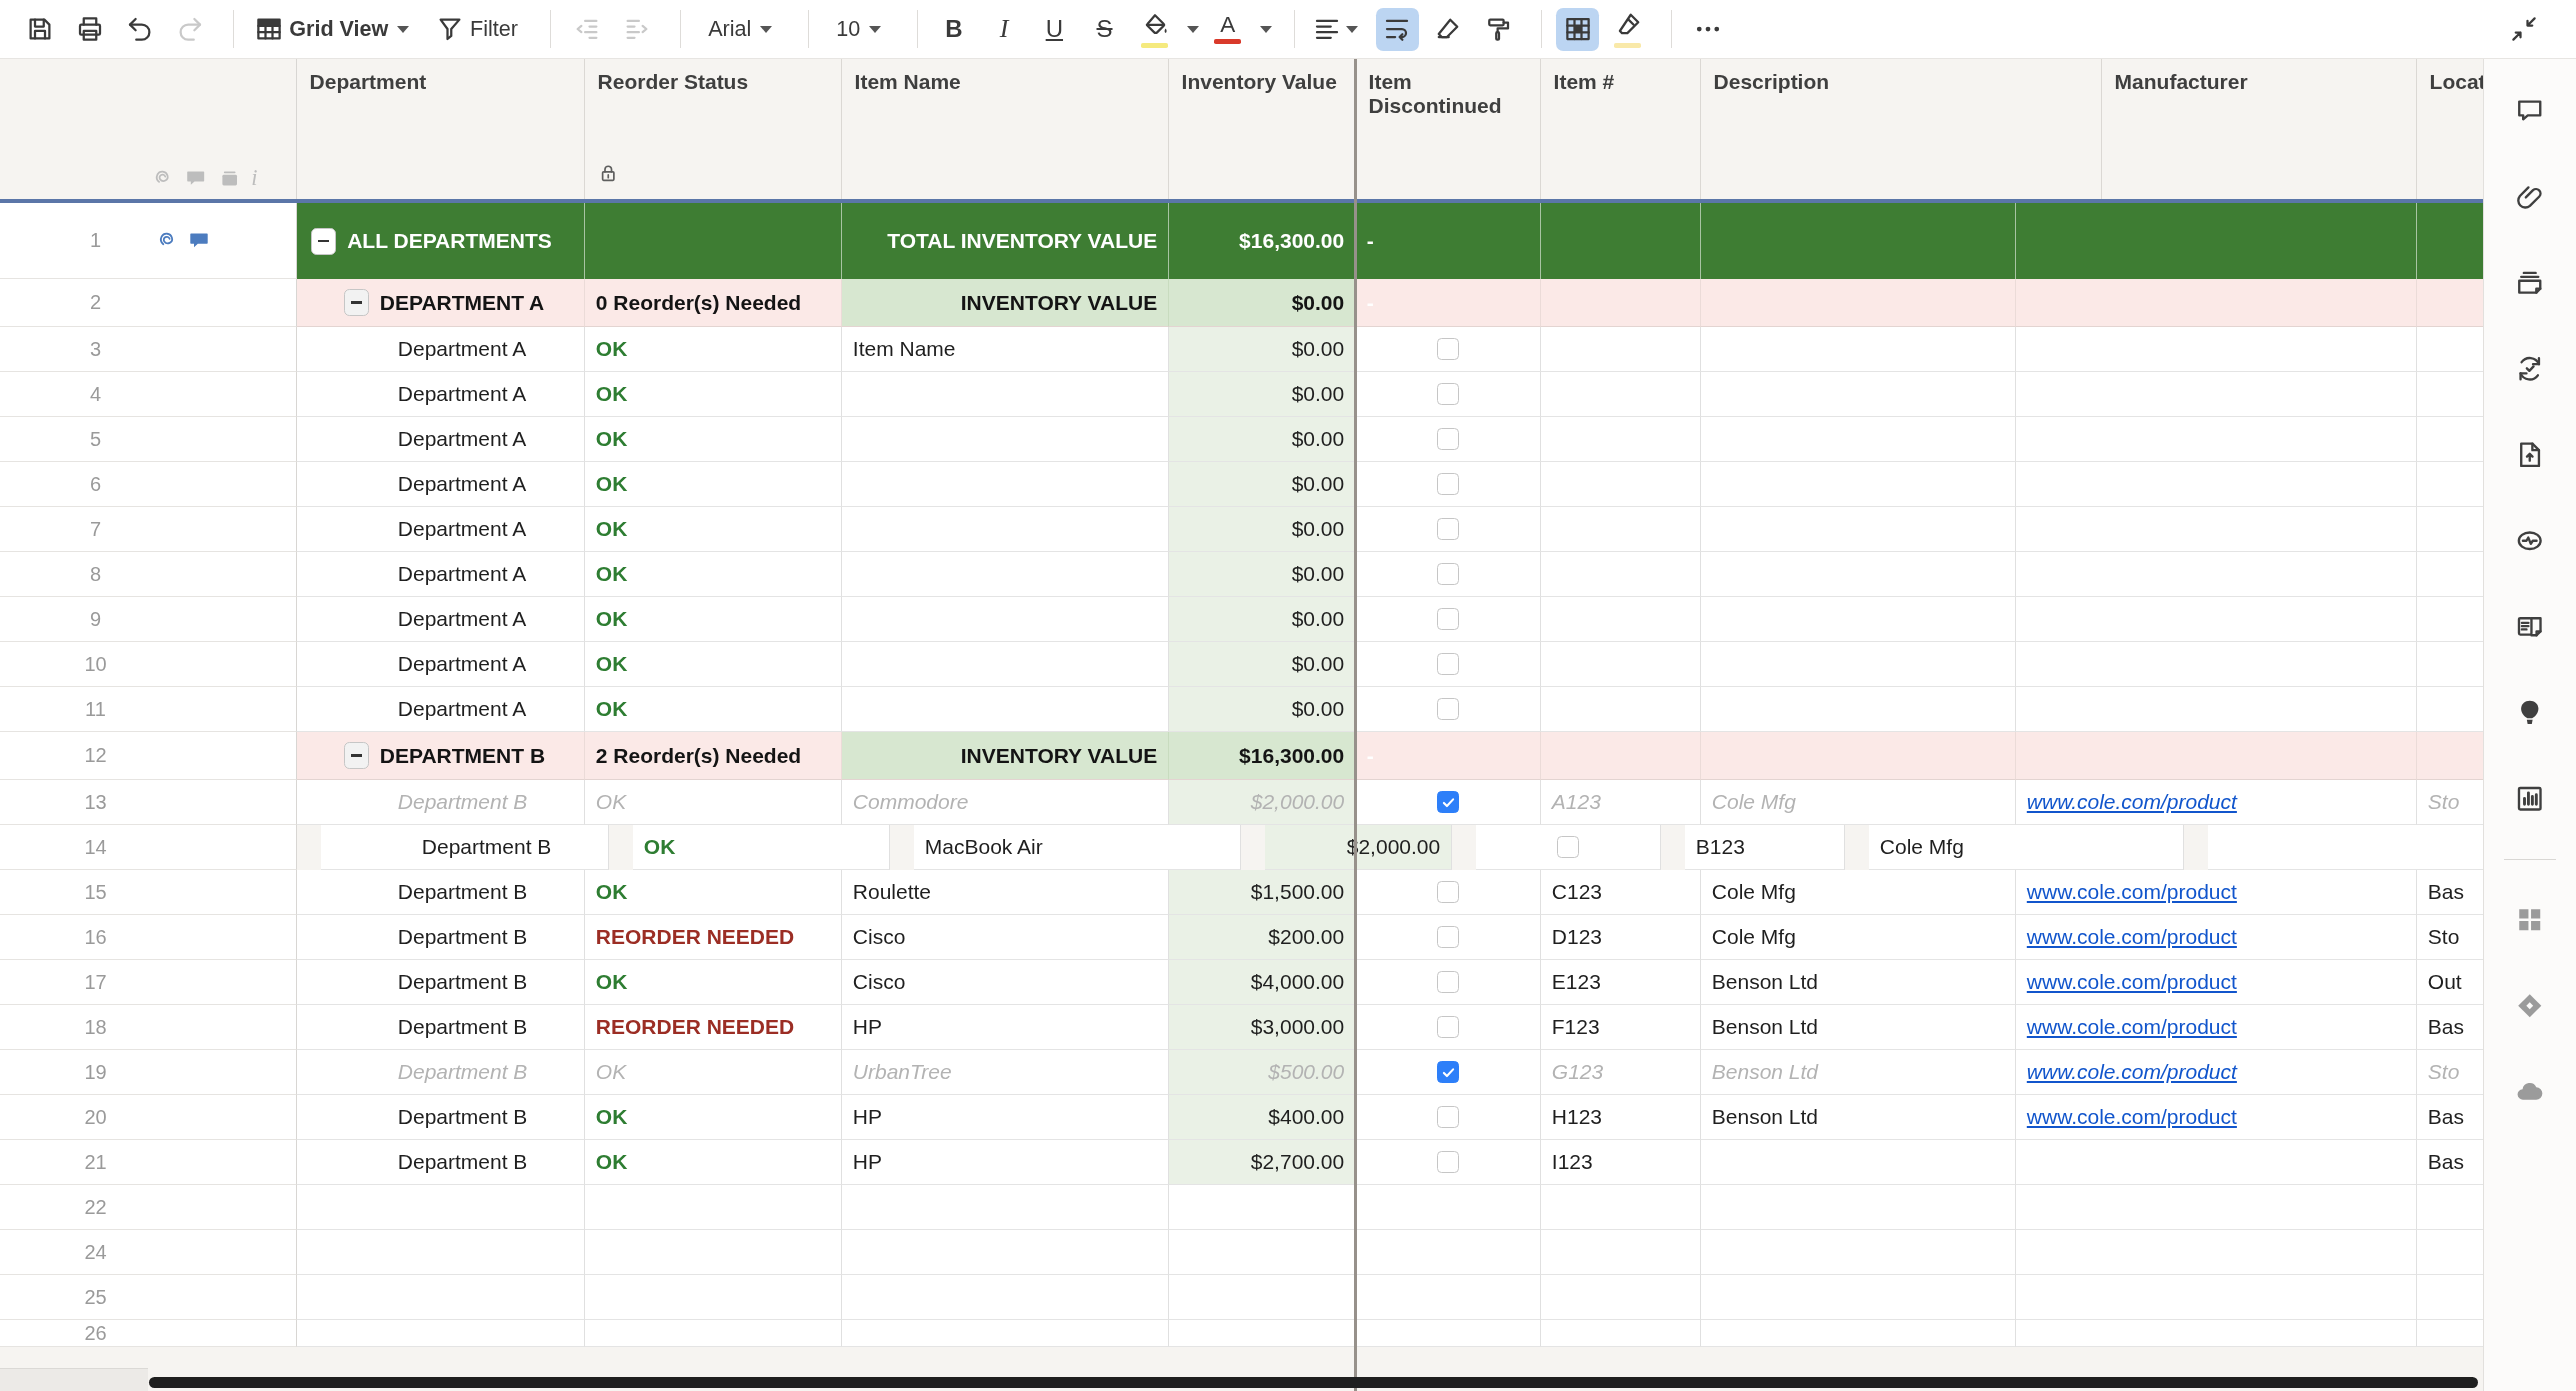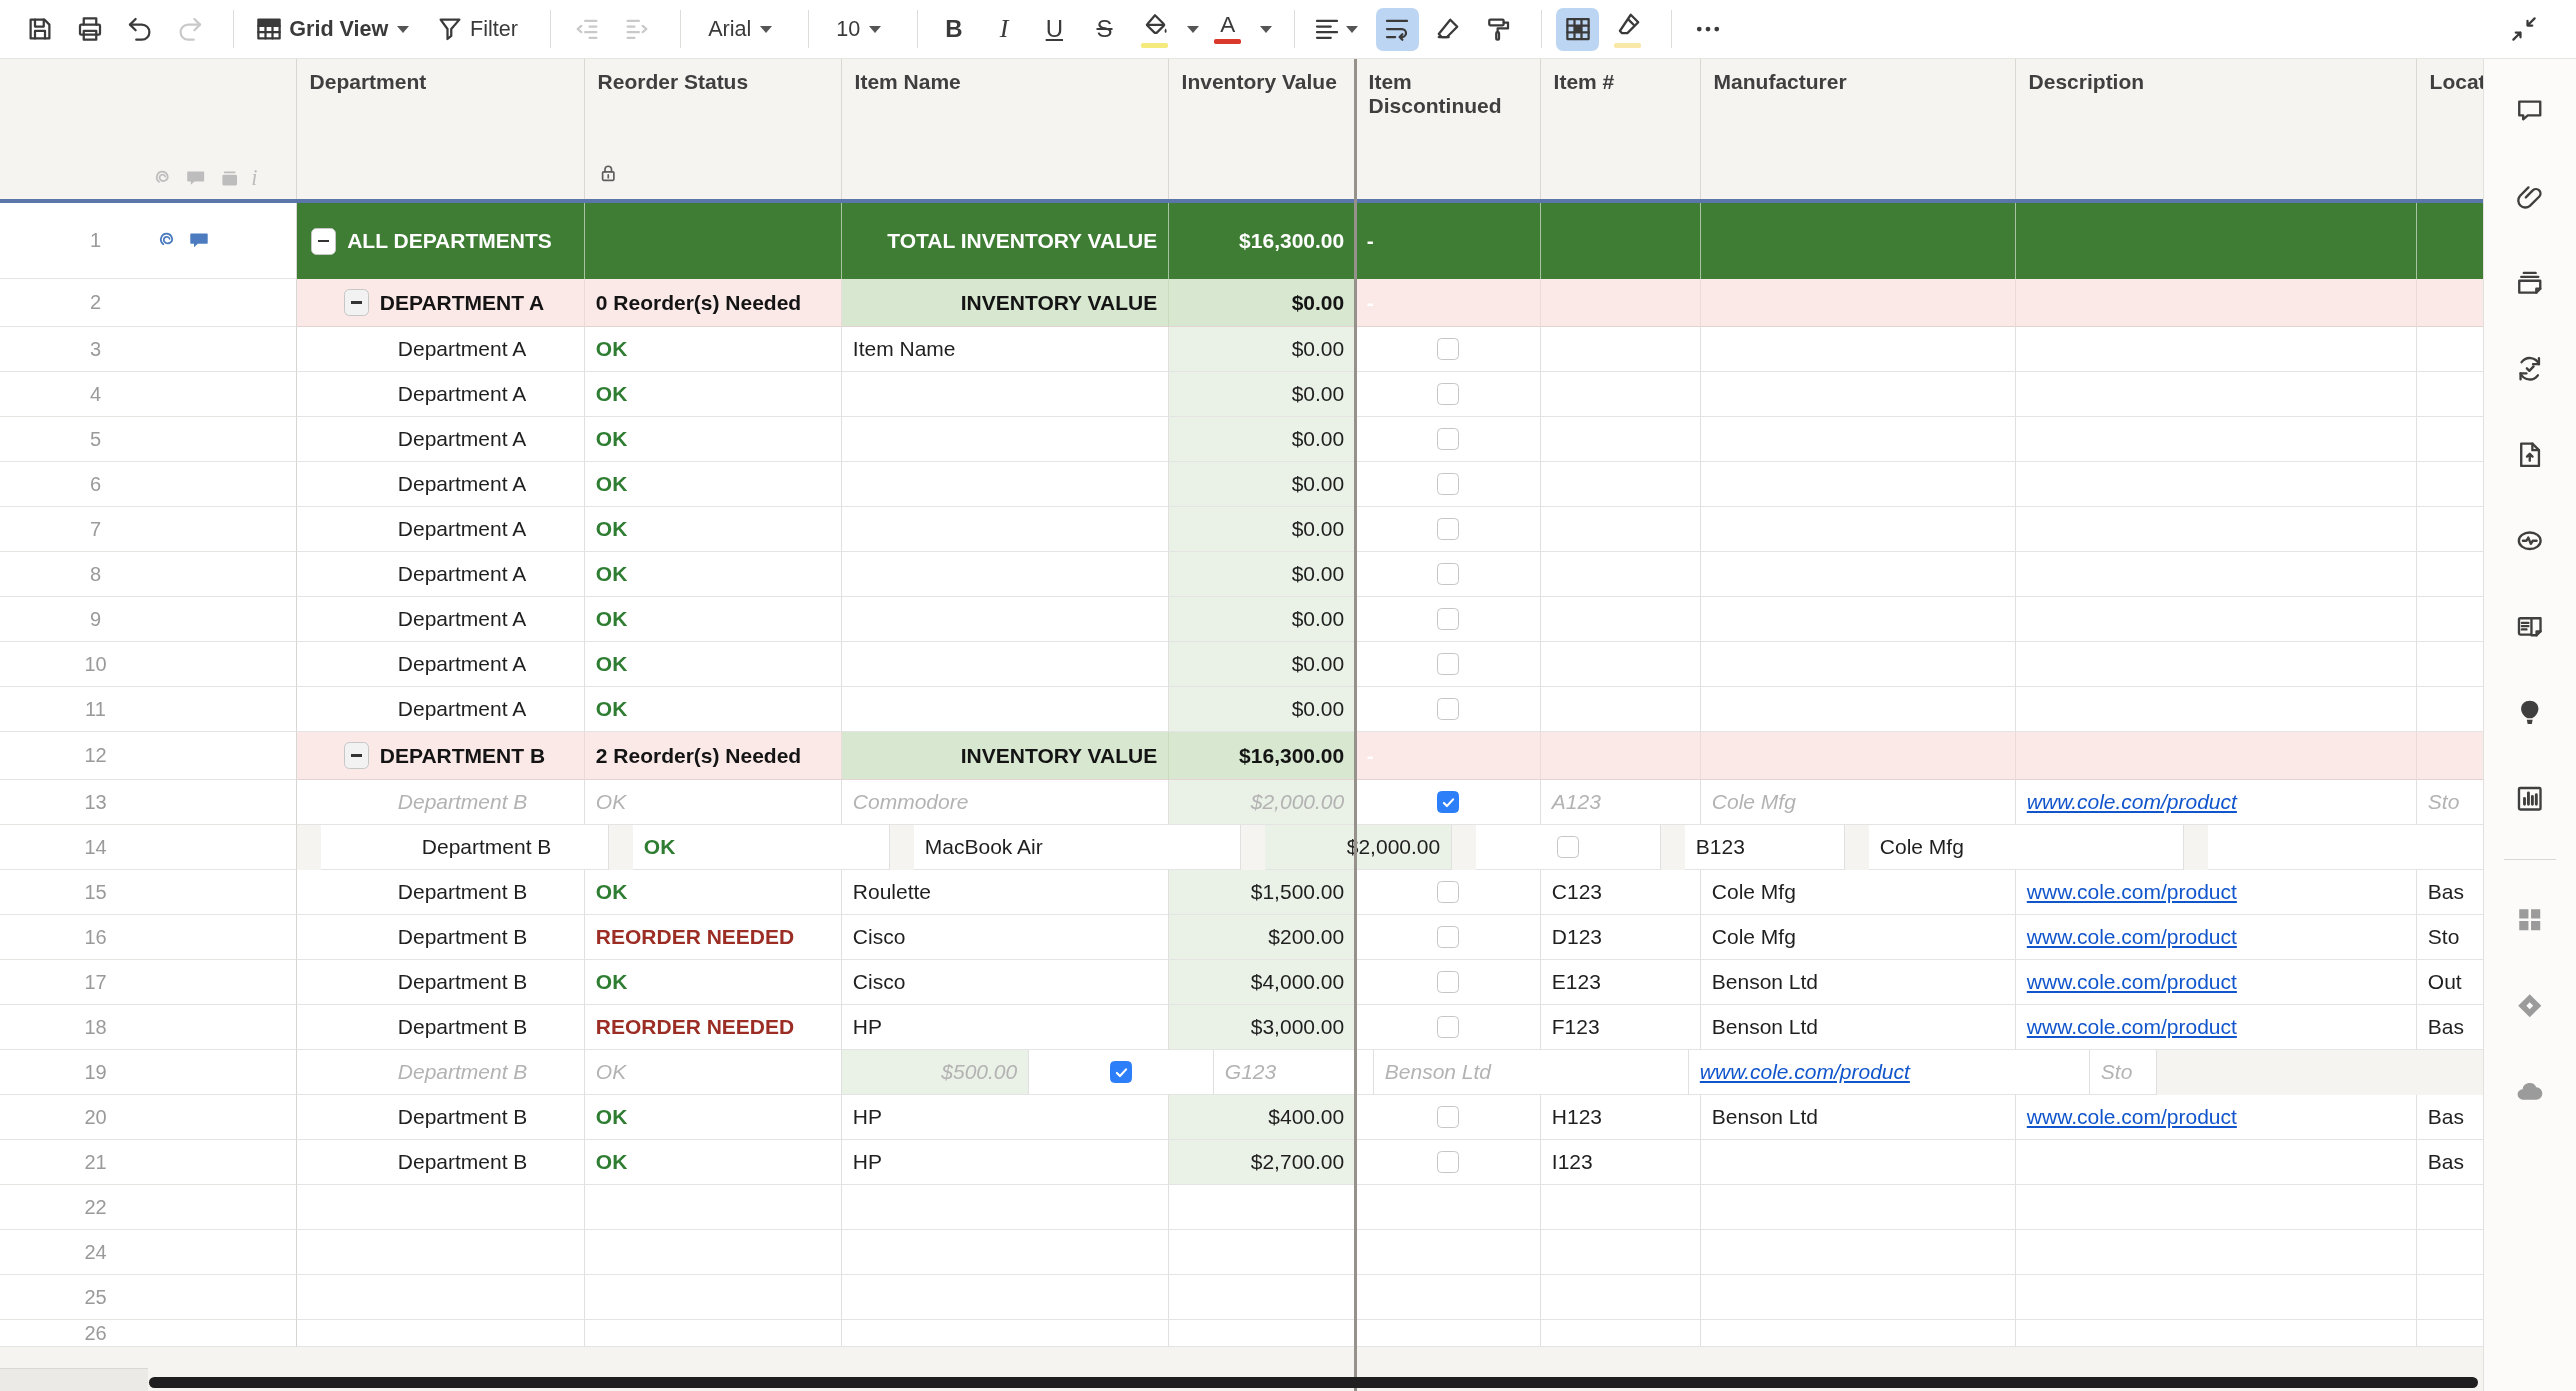--- a/index.html
+++ b/index.html
@@ -299,22 +299,22 @@
         <div class="hcell c-department" style="width: 288px;"><span>Department</span></div>
         <div class="hcell c-reorder_status" style="width: 257px;"><span>Reorder Status</span><span class="hlock"><svg viewBox="0 0 24 24" fill="none" stroke="currentColor" stroke-width="1.8" stroke-linecap="round" stroke-linejoin="round">
               <rect x="6" y="10.5" width="12" height="9" rx="1"></rect>
               <path d="M8.5 10.5V8a3.5 3.5 0 0 1 7 0v2.5"></path>
               <path d="M12 13.8v3"></path>
             </svg></span></div>
         <div class="hcell c-item_name" style="width: 327px;"><span>Item Name</span></div>
         <div class="hcell c-inventory_value" style="width: 187px;"><span>Inventory Value</span></div>
         <div class="hcell c-item_discontinued" style="width: 185px;"><span>Item Discontinued</span></div>
         <div class="hcell c-item_number" style="width: 160px;"><span>Item #</span></div>
+        <div class="hcell c-description" style="width: 401px;"><span>Description</span></div>
         <div class="hcell c-manufacturer" style="width: 315px;"><span>Manufacturer</span></div>
-        <div class="hcell c-description" style="width: 401px;"><span>Description</span></div>
         <div class="hcell c-location" style="width: 67px;"><span>Locat</span></div>
       </div>
       <div class="row r-total" style="height: 76px;">
         <div class="gut">
           <span class="rownum">1</span>
           <div class="gicons">
             <span style="display: flex;">
               <svg viewBox="0 0 24 24" fill="none" stroke="currentColor" stroke-width="1.8" stroke-linecap="round" stroke-linejoin="round">
                 <path d="M14.6 9.8a3 3 0 1 0-5.3 2.7 4.3 4.3 0 0 0 7.6-3.8 5.6 5.6 0 0 0-10.3-1 6.3 6.3 0 0 0 1.7 7.6"></path>
               </svg>
@@ -870,20 +870,23 @@
       <div class="row r-data muted" style="height: 45px;">
         <div class="gut">
           <span class="rownum">19</span>
         </div>
         <div class="cell c-department" style="width: 288px;">
           <span class="indent2">Department B</span>
         </div>
         <div class="cell c-reorder_status" style="width: 257px;">
           <span>OK</span>
         </div>
+        <div class="cell c-item_name" style="width: 327px;">
+          <span>UrbanTree</span>
+        </div>
         <div class="cell c-inventory_value valcol" style="width: 187px;">
           <span>$500.00</span>
         </div>
         <div class="cell c-item_discontinued ctr" style="width: 185px;">
           <div class="chk on">
             <svg viewBox="0 0 24 24" fill="none" stroke="currentColor" stroke-width="1.8" stroke-linecap="round" stroke-linejoin="round">
               <path d="M5.5 12.6 9.8 17 18.5 7.6" stroke="#fff" stroke-width="3"></path>
             </svg>
           </div>
         </div>

